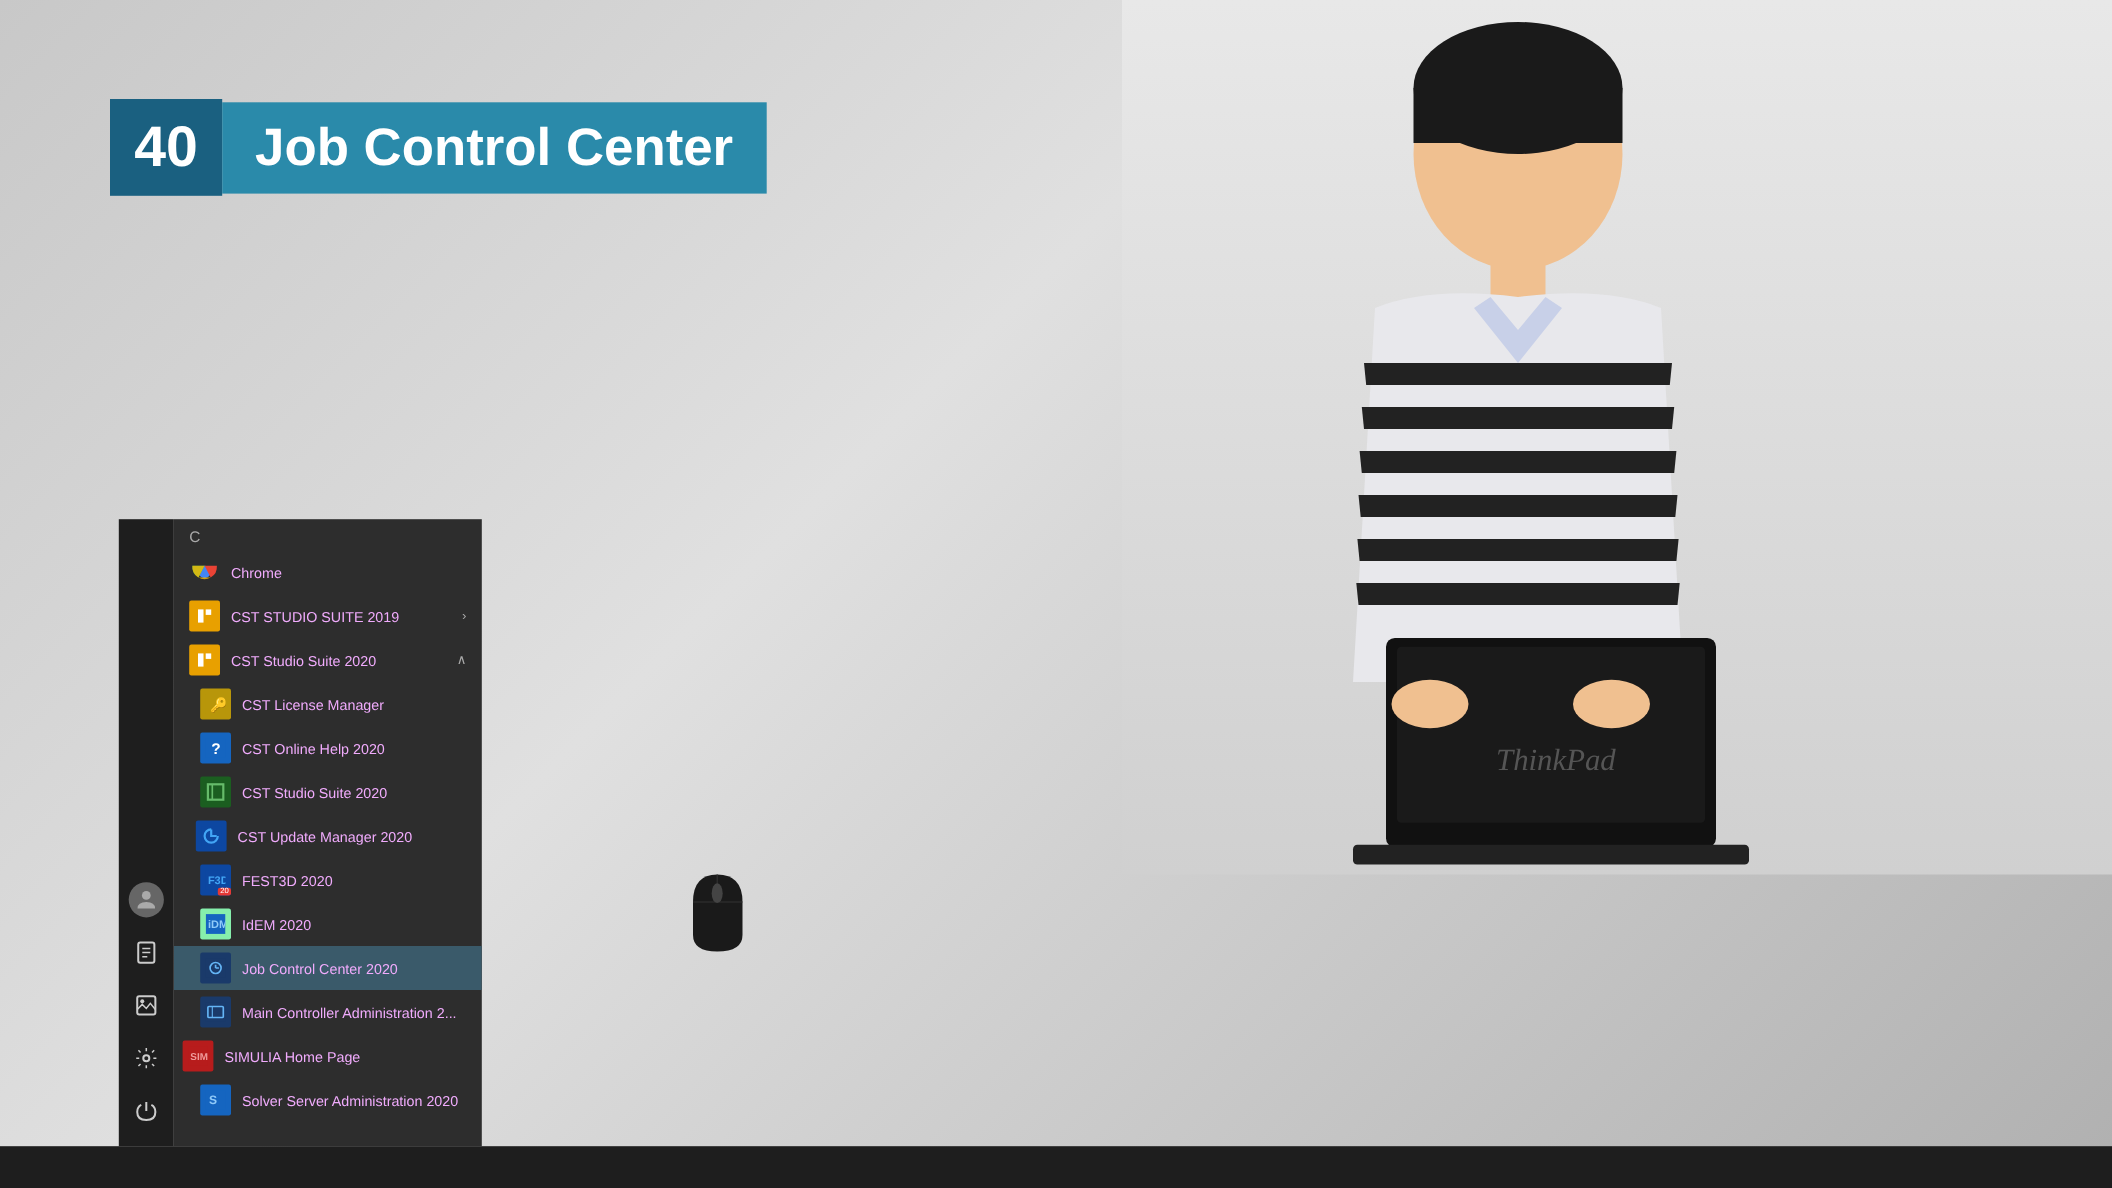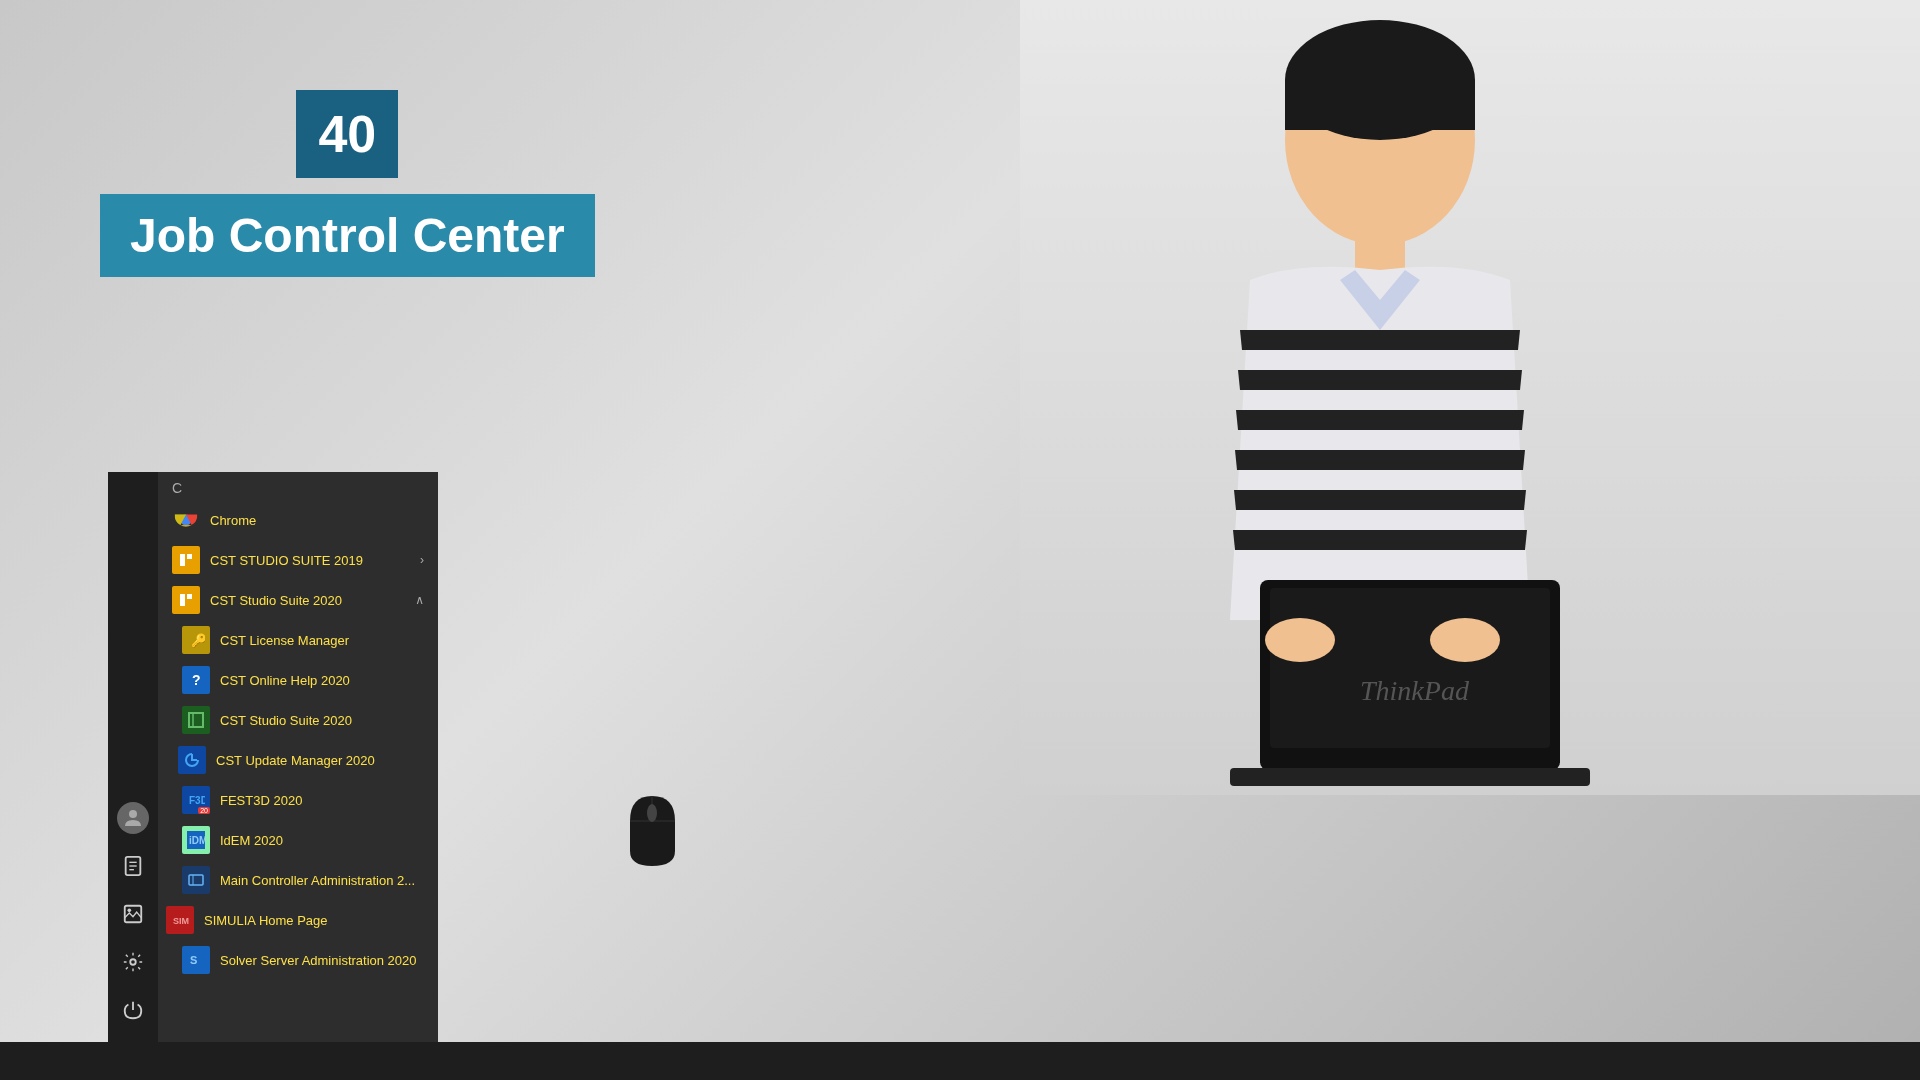--- a/index.html
+++ b/index.html
@@ -32,22 +32,21 @@
       overflow: hidden;
     }
 
     
     .title-area {
       position: absolute;
       top: 90px;
       left: 100px;
       display: flex;
       align-items: center;
-      gap: 16px;
-      flex-direction: column;
+      gap: 0;
     }
 
     .title-number {
       background: #1a6080;
       color: white;
       font-size: 52px;
       font-weight: bold;
       padding: 14px 22px;
       display: flex;
       align-items: center;
@@ -144,21 +143,21 @@
       flex-shrink: 0;
       display: flex;
       align-items: center;
       justify-content: center;
       border-radius: 2px;
       font-size: 16px;
     }
 
     .menu-item .item-label {
       font-size: 13px;
-      color: #fde047;
+      color: #f0abfc;
       flex: 1;
       white-space: nowrap;
       overflow: hidden;
       text-overflow: ellipsis;
     }
 
     .menu-item .arrow {
       color: #aaa;
       font-size: 12px;
       margin-left: 4px;
@@ -385,20 +384,31 @@
   <div class="menu-item" style="padding-left:24px;">
     <div class="icon-box" style="background:#86efac;">
       <svg width="18" height="18" viewBox="0 0 18 18">
           <rect width="18" height="18" fill="#1565C0"></rect>
           <text x="2" y="13" fill="#90caf9" font-size="10" font-weight="bold">iDM</text>
         </svg>
     </div>
     <span class="item-label">IdEM 2020</span>
   </div>
 
+  <div class="menu-item active" style="padding-left:24px;">
+    <div class="icon-box" style="background:#1a3a6a;">
+      <svg width="18" height="18" viewBox="0 0 18 18">
+          <rect width="18" height="18" fill="#1a3a6a"></rect>
+          <circle cx="9" cy="9" r="5" fill="none" stroke="#64b5f6" stroke-width="1.5"></circle>
+          <line x1="9" y1="6" x2="9" y2="9" stroke="#64b5f6" stroke-width="1.5"></line>
+          <line x1="9" y1="9" x2="12" y2="9" stroke="#64b5f6" stroke-width="1.5"></line>
+        </svg>
+    </div>
+    <span class="item-label">Job Control Center 2020</span>
+  </div>
 
   <div class="menu-item" style="padding-left:24px;">
     <div class="icon-box" style="background:#1a3a6a;">
       <svg width="18" height="18" viewBox="0 0 18 18">
           <rect width="18" height="18" fill="#1a3a6a"></rect>
           <rect x="2" y="4" width="14" height="10" rx="1" fill="none" stroke="#64b5f6" stroke-width="1.5"></rect>
           <line x1="6" y1="4" x2="6" y2="14" stroke="#64b5f6" stroke-width="1"></line>
         </svg>
     </div>
     <span class="item-label">Main Controller Administration 2...</span>

